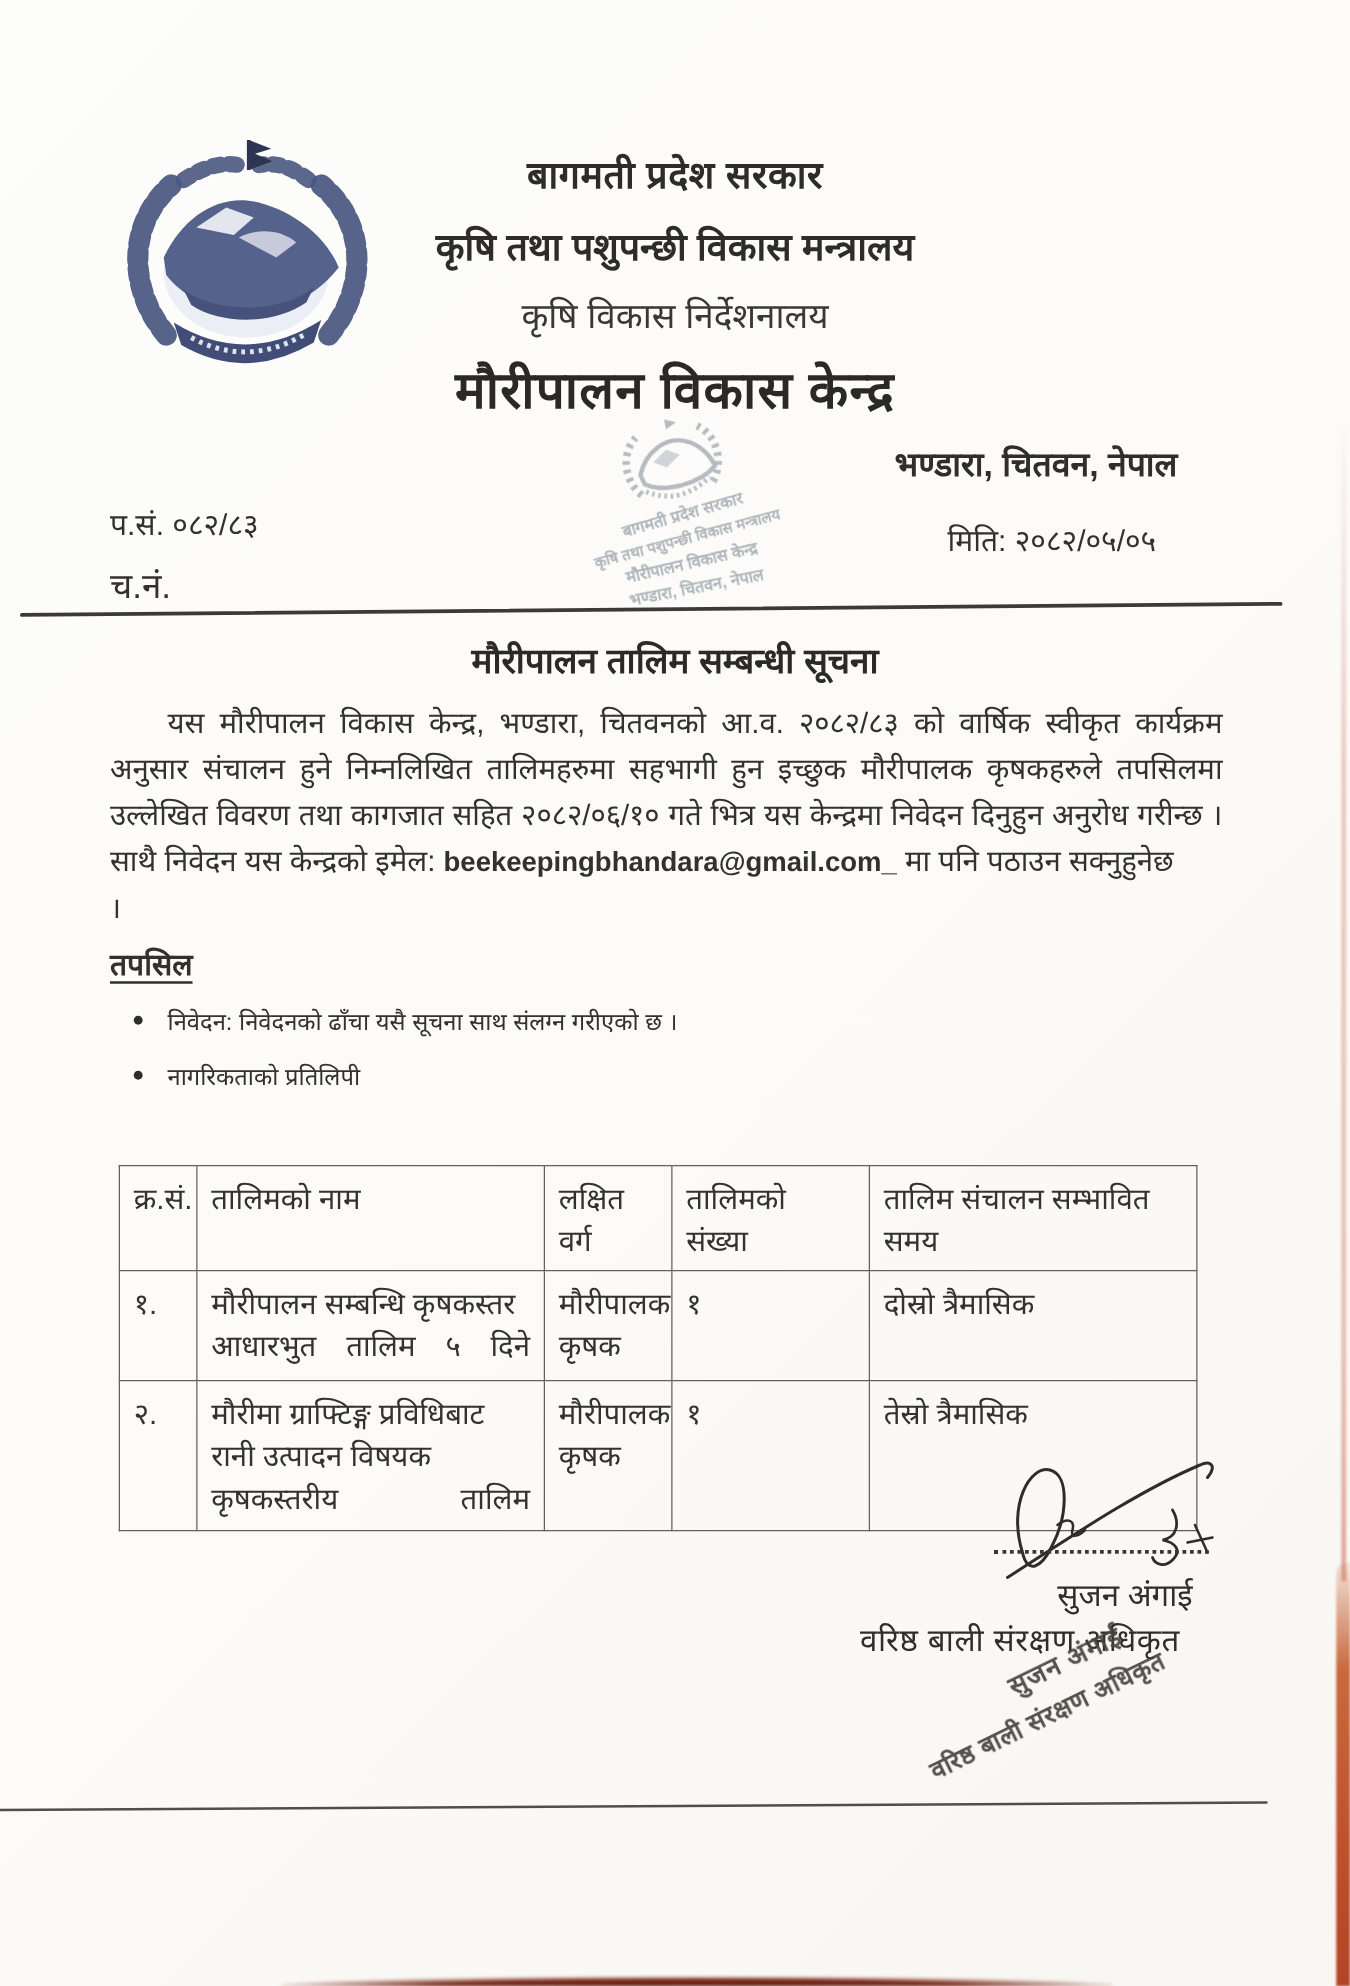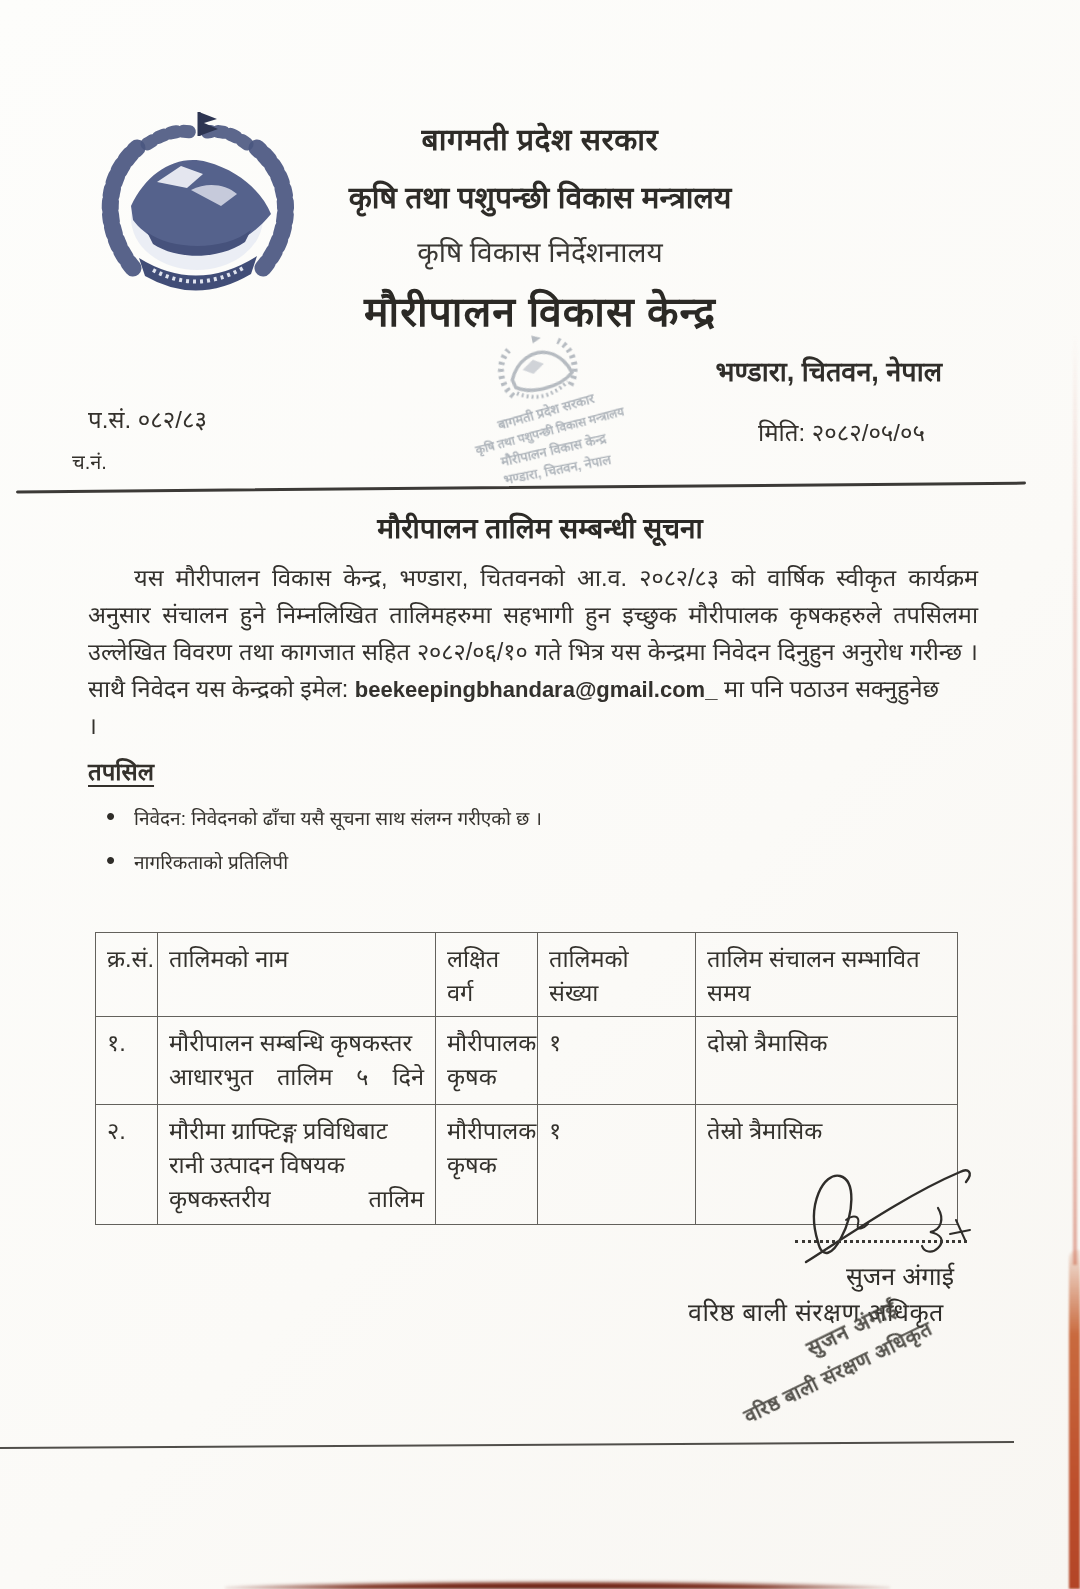--- a/index.html
+++ b/index.html
@@ -32,21 +32,21 @@
           color:#99a1aa; font-weight:600; pointer-events:none; }
   .seal svg { display:block; margin:0 auto; }
   .seal .s1 { font-size:13px; transform:rotate(-5deg); margin-top:-4px; }
   .seal .s2 { font-size:12px; transform:rotate(-4deg); margin-top:2px; }
   .seal .s3 { font-size:13px; transform:rotate(-2deg); margin-top:2px; }
   .seal .s4 { font-size:13px; transform:rotate(0deg);  margin-top:2px; }
 
   
   .ref-number { position:absolute; left:88px;  top:402px; font-size:24px;text-align:right; }
   .ref-date   { position:absolute; left:758px; top:415px; font-size:24px; }
-  .ref-chalani{ position:absolute; left:72px;  top:448px; font-size:20px; }
+  .ref-chalani{ position:absolute; left:88px;  top:448px; font-size:28px; }
 
   .rule-top { position:absolute; left:16px; top:486px; width:1010px; height:3px;
               background:#3c3a37; transform:rotate(-.5deg); border-radius:2px; }
 
   
   .subject { position:absolute; left:0; top:508px; width:1080px; text-align:center;
              font-size:28px; font-weight:700; color:#2c2a26; }
   .body-flow { position:absolute; left:88px; top:560px; width:890px; }
   .para { font-size:23.5px; line-height:37px; text-align:justify; text-indent:46px; color:#33312d; }
   .para .latin { font-family:"Liberation Sans","DejaVu Sans",sans-serif; font-size:22px; font-weight:600; }

